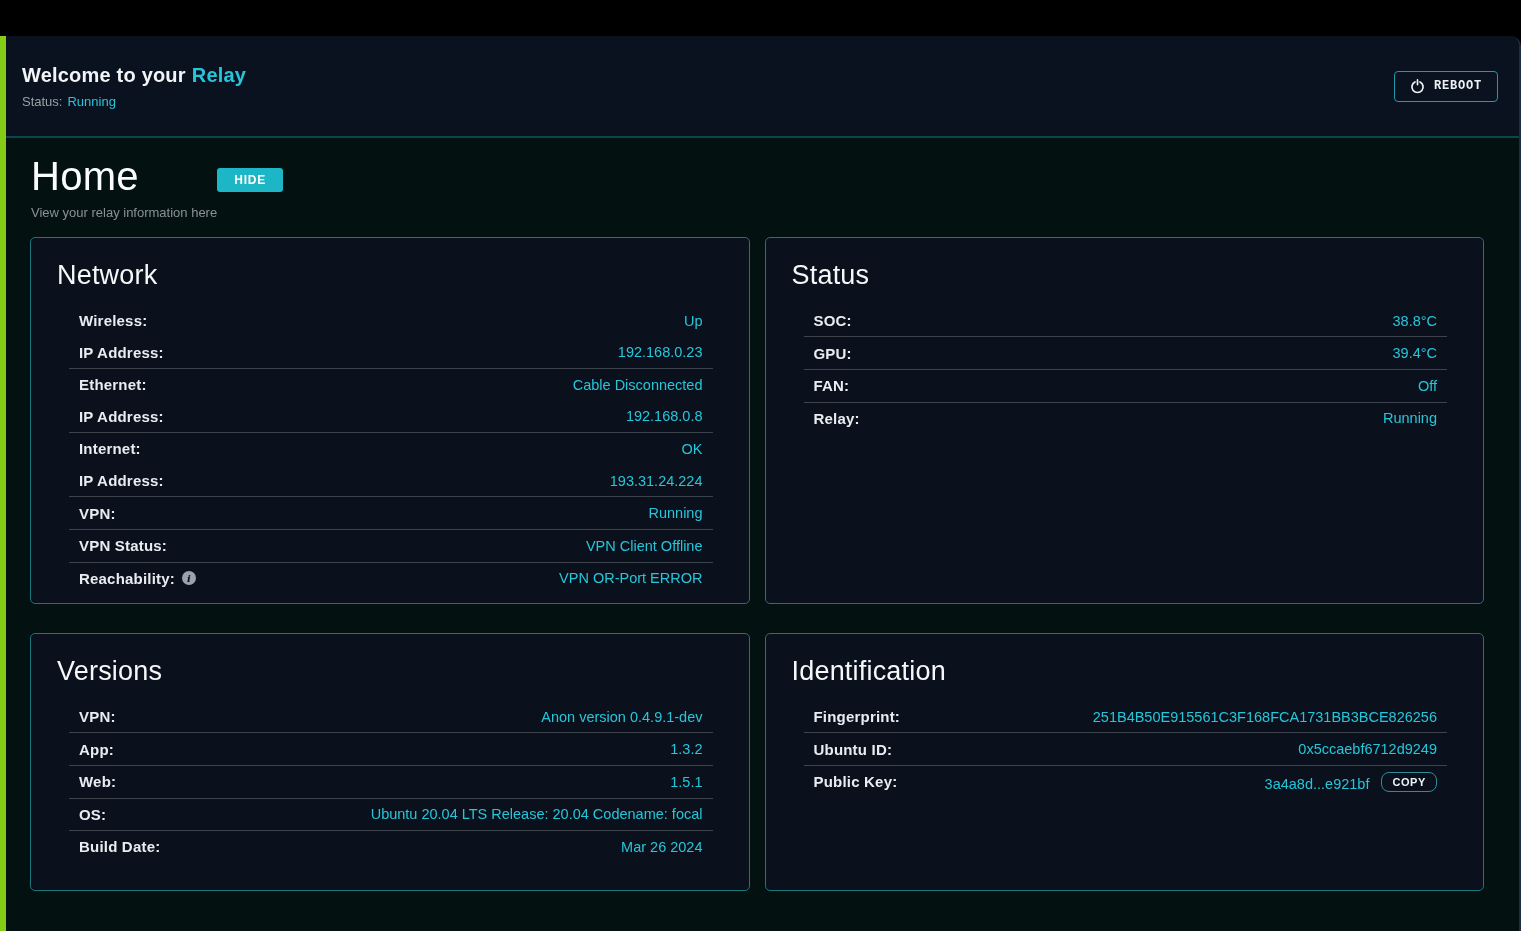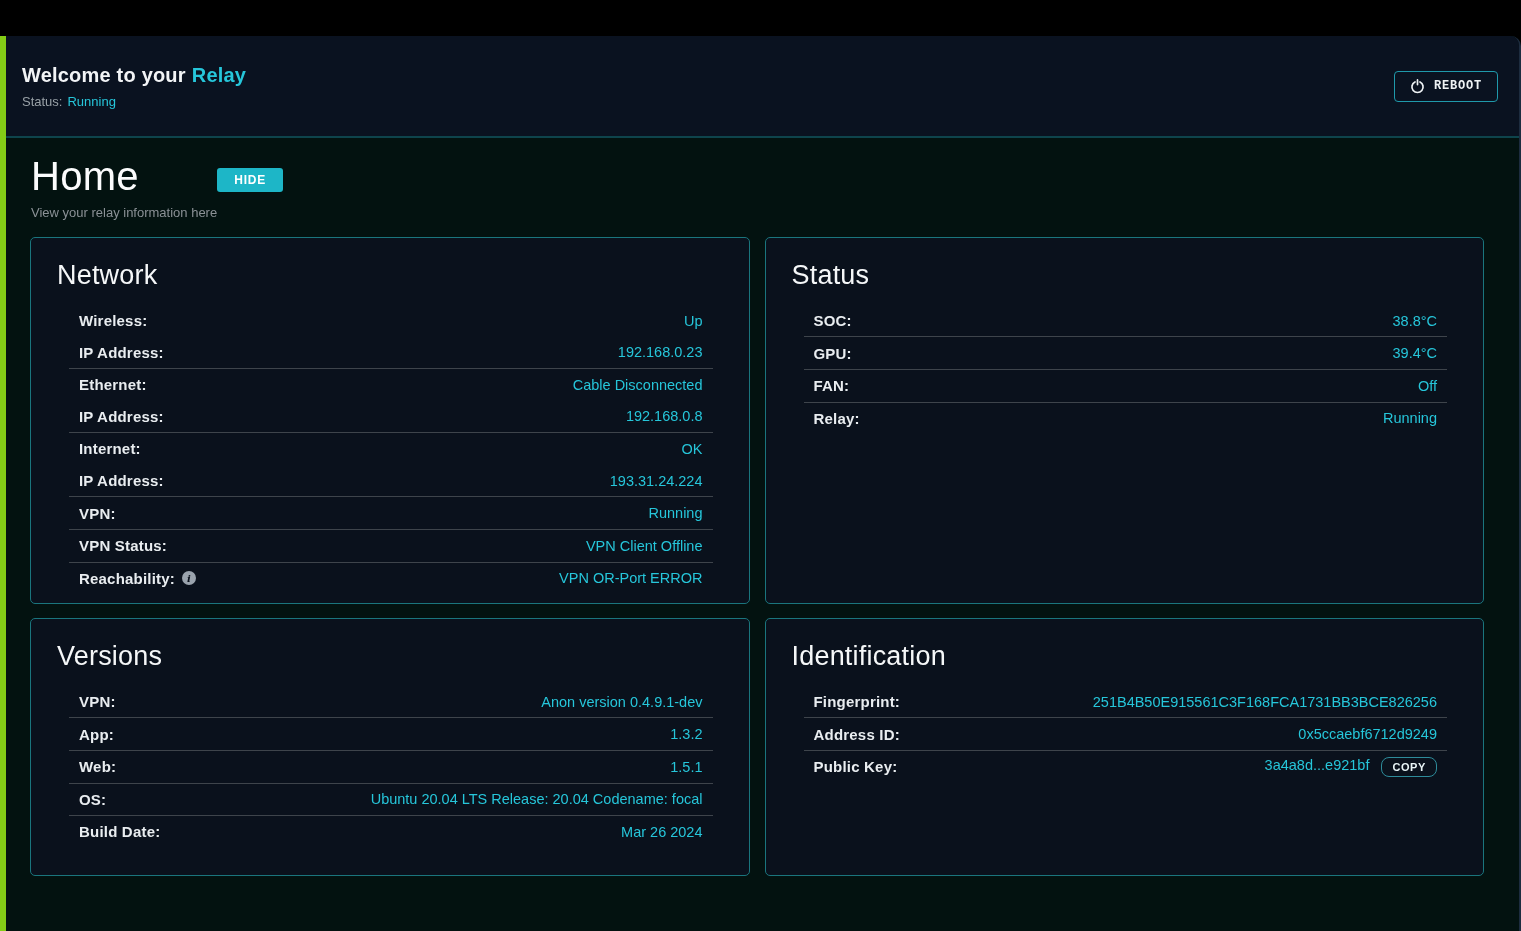--- a/index.html
+++ b/index.html
@@ -63,41 +63,41 @@
     border:none;border-radius:3px;
     padding:5px 17px;font-size:12px;font-weight:bold;letter-spacing:.8px;
     font-family:inherit;cursor:pointer;
   }
   
   .cards-grid{
     margin:17px 35px 0 24px;
     display:grid;
     grid-template-columns:1fr 1fr;
     grid-template-rows:367px 258px;
-    gap:14px 15px;
+    gap:29px 15px;
   }
   .card{
     background:var(--card-bg);
     border:1px solid var(--card-border);
     border-radius:5px;
     padding:22px 0 0 0;
     overflow:hidden;
   }
   .card-title{
     font-size:27px;font-weight:400;color:#f5f7f8;
     margin:0 0 12px 26px;letter-spacing:.2px;
   }
   .rows{padding:2px 46px 0 48px;}
   .row{
     height:31.6px;
     display:flex;align-items:center;justify-content:space-between;gap:20px;
   }
   .row-label-wrap{display:flex;align-items:center;gap:7px;flex:0 0 auto;}
   .row-label{font-size:15px;font-weight:bold;color:#e9edf0;letter-spacing:.2px;white-space:nowrap;}
-  .row-value-wrap{display:flex;align-items:flex-start;gap:12px;min-width:0;}
+  .row-value-wrap{display:flex;align-items:flex-end;gap:12px;min-width:0;}
   .row-value{font-size:14.5px;color:var(--accent-cyan);white-space:nowrap;}
   .row-divider{
     height:1px;background:var(--row-divider);
     margin:0 -10px;
   }
   .info-icon{
     width:14px;height:14px;border-radius:50%;
     background:#9aa3ad;color:#0a111c;
     font-size:10px;font-weight:bold;font-style:italic;
     display:inline-flex;align-items:center;justify-content:center;
@@ -370,21 +370,21 @@
 
     </div>
     <div class="row-value-wrap">
       <span class="row-value">251B4B50E915561C3F168FCA1731BB3BCE826256</span>
 
     </div>
   </div>
 <div class="row-divider"></div>
   <div class="row">
     <div class="row-label-wrap">
-      <span class="row-label">Address ID:</span>
+      <span class="row-label">Ubuntu ID:</span>
 
     </div>
     <div class="row-value-wrap">
       <span class="row-value">0x5ccaebf6712d9249</span>
 
     </div>
   </div>
 <div class="row-divider"></div>
   <div class="row">
     <div class="row-label-wrap">

